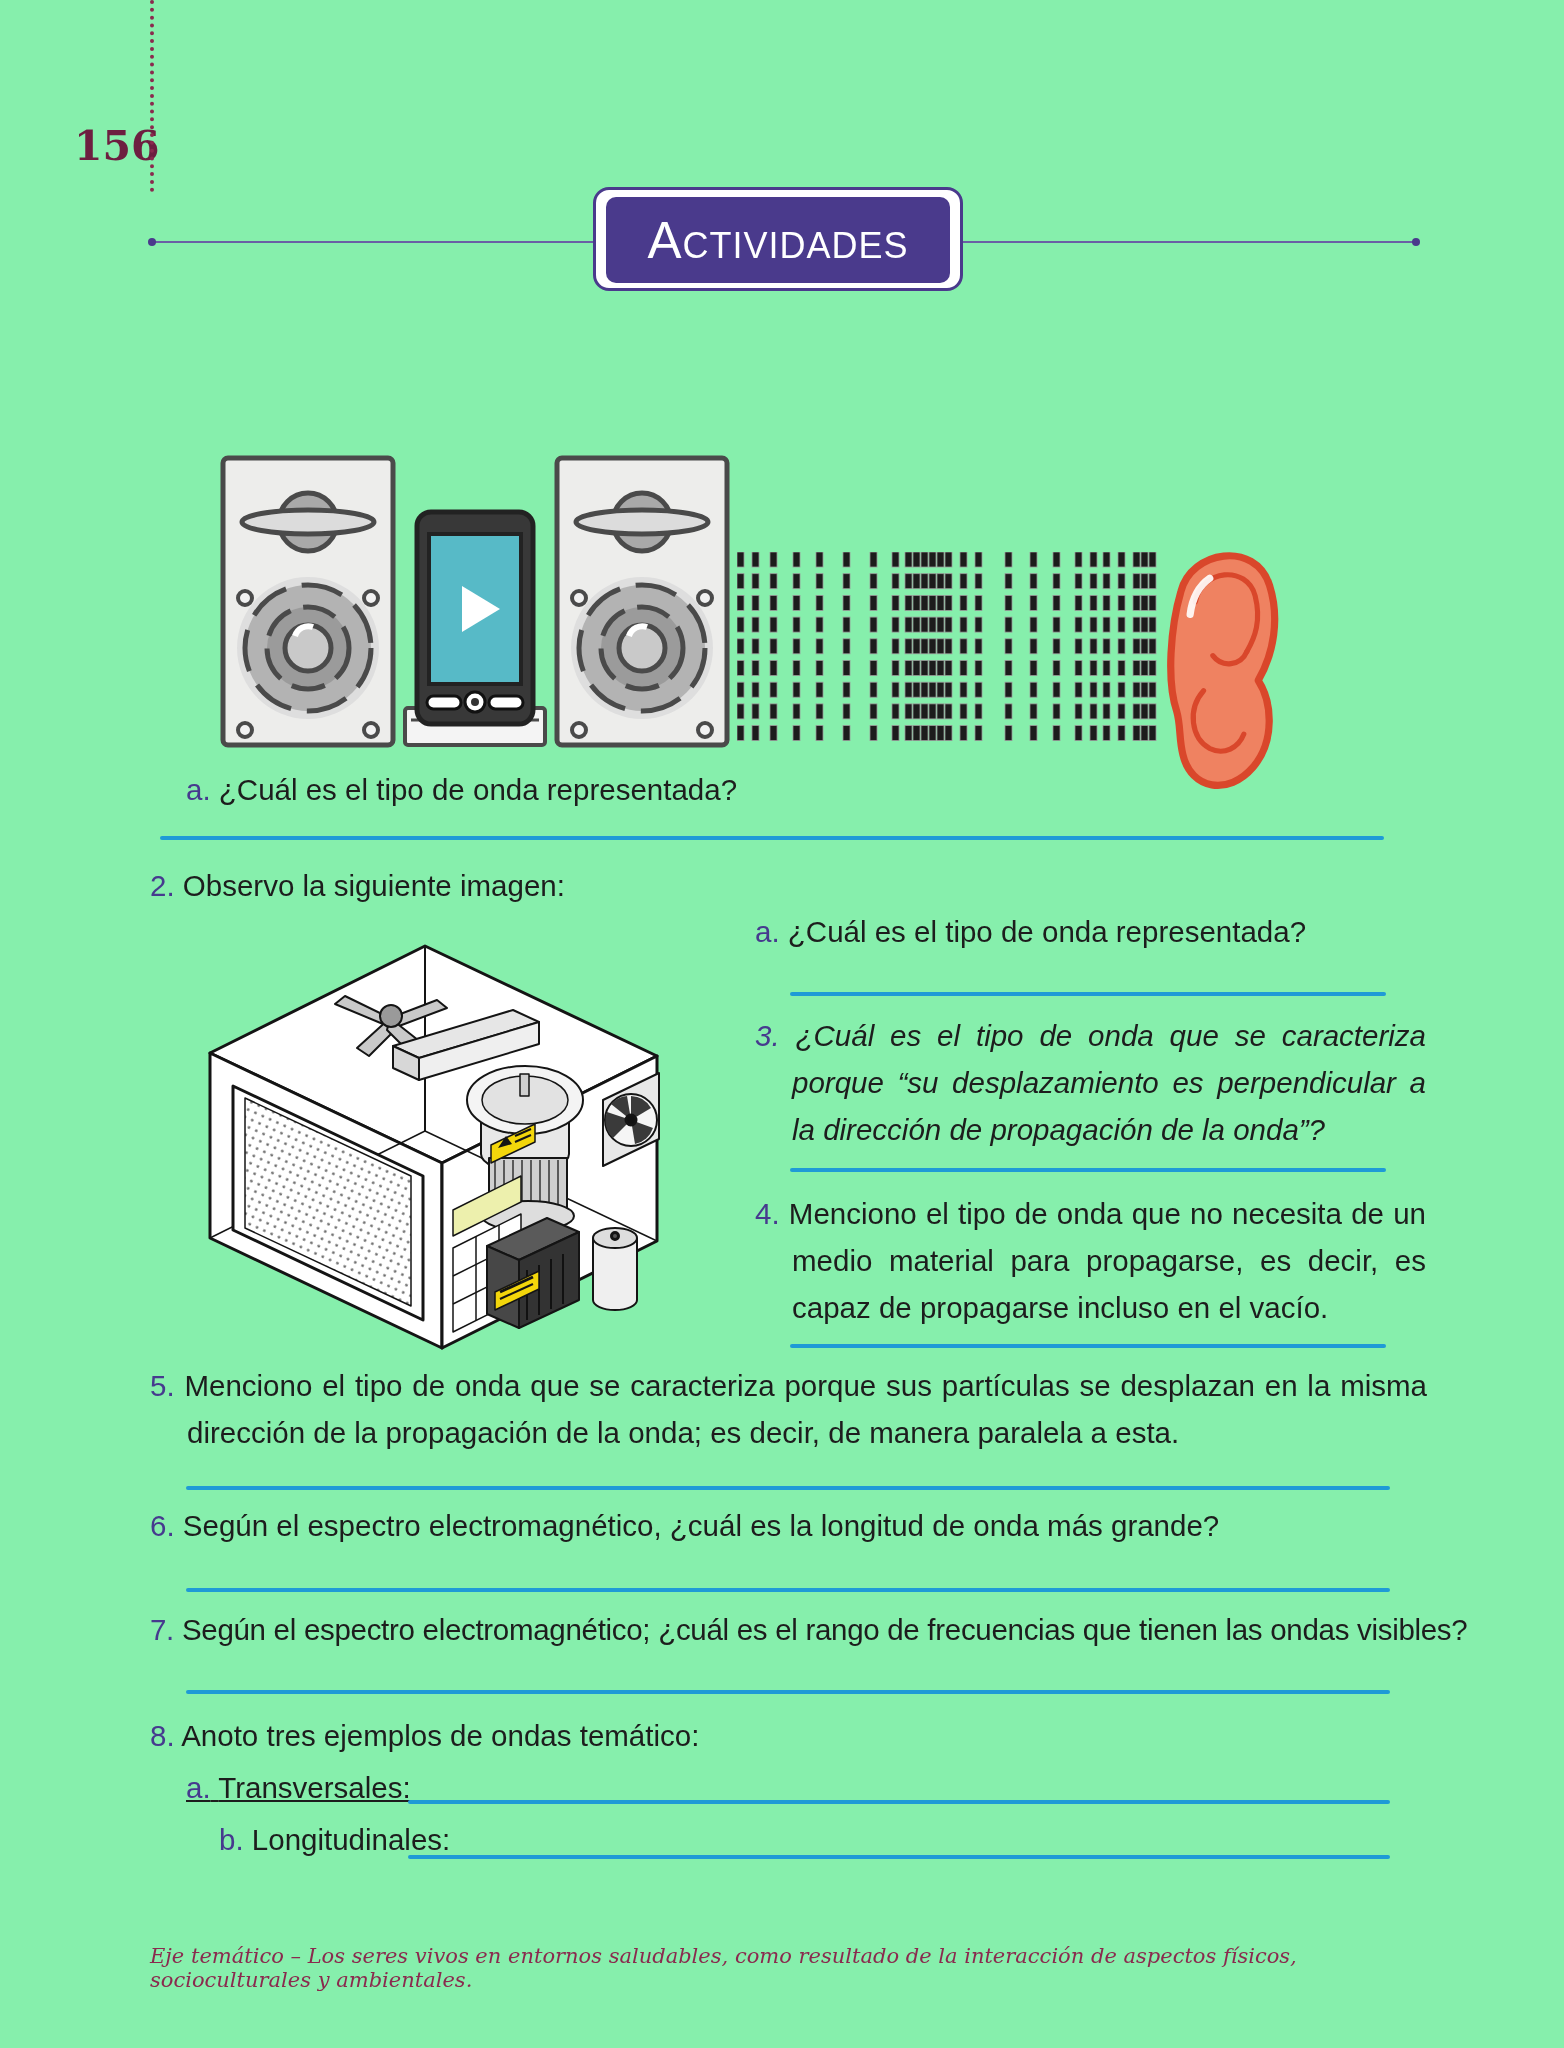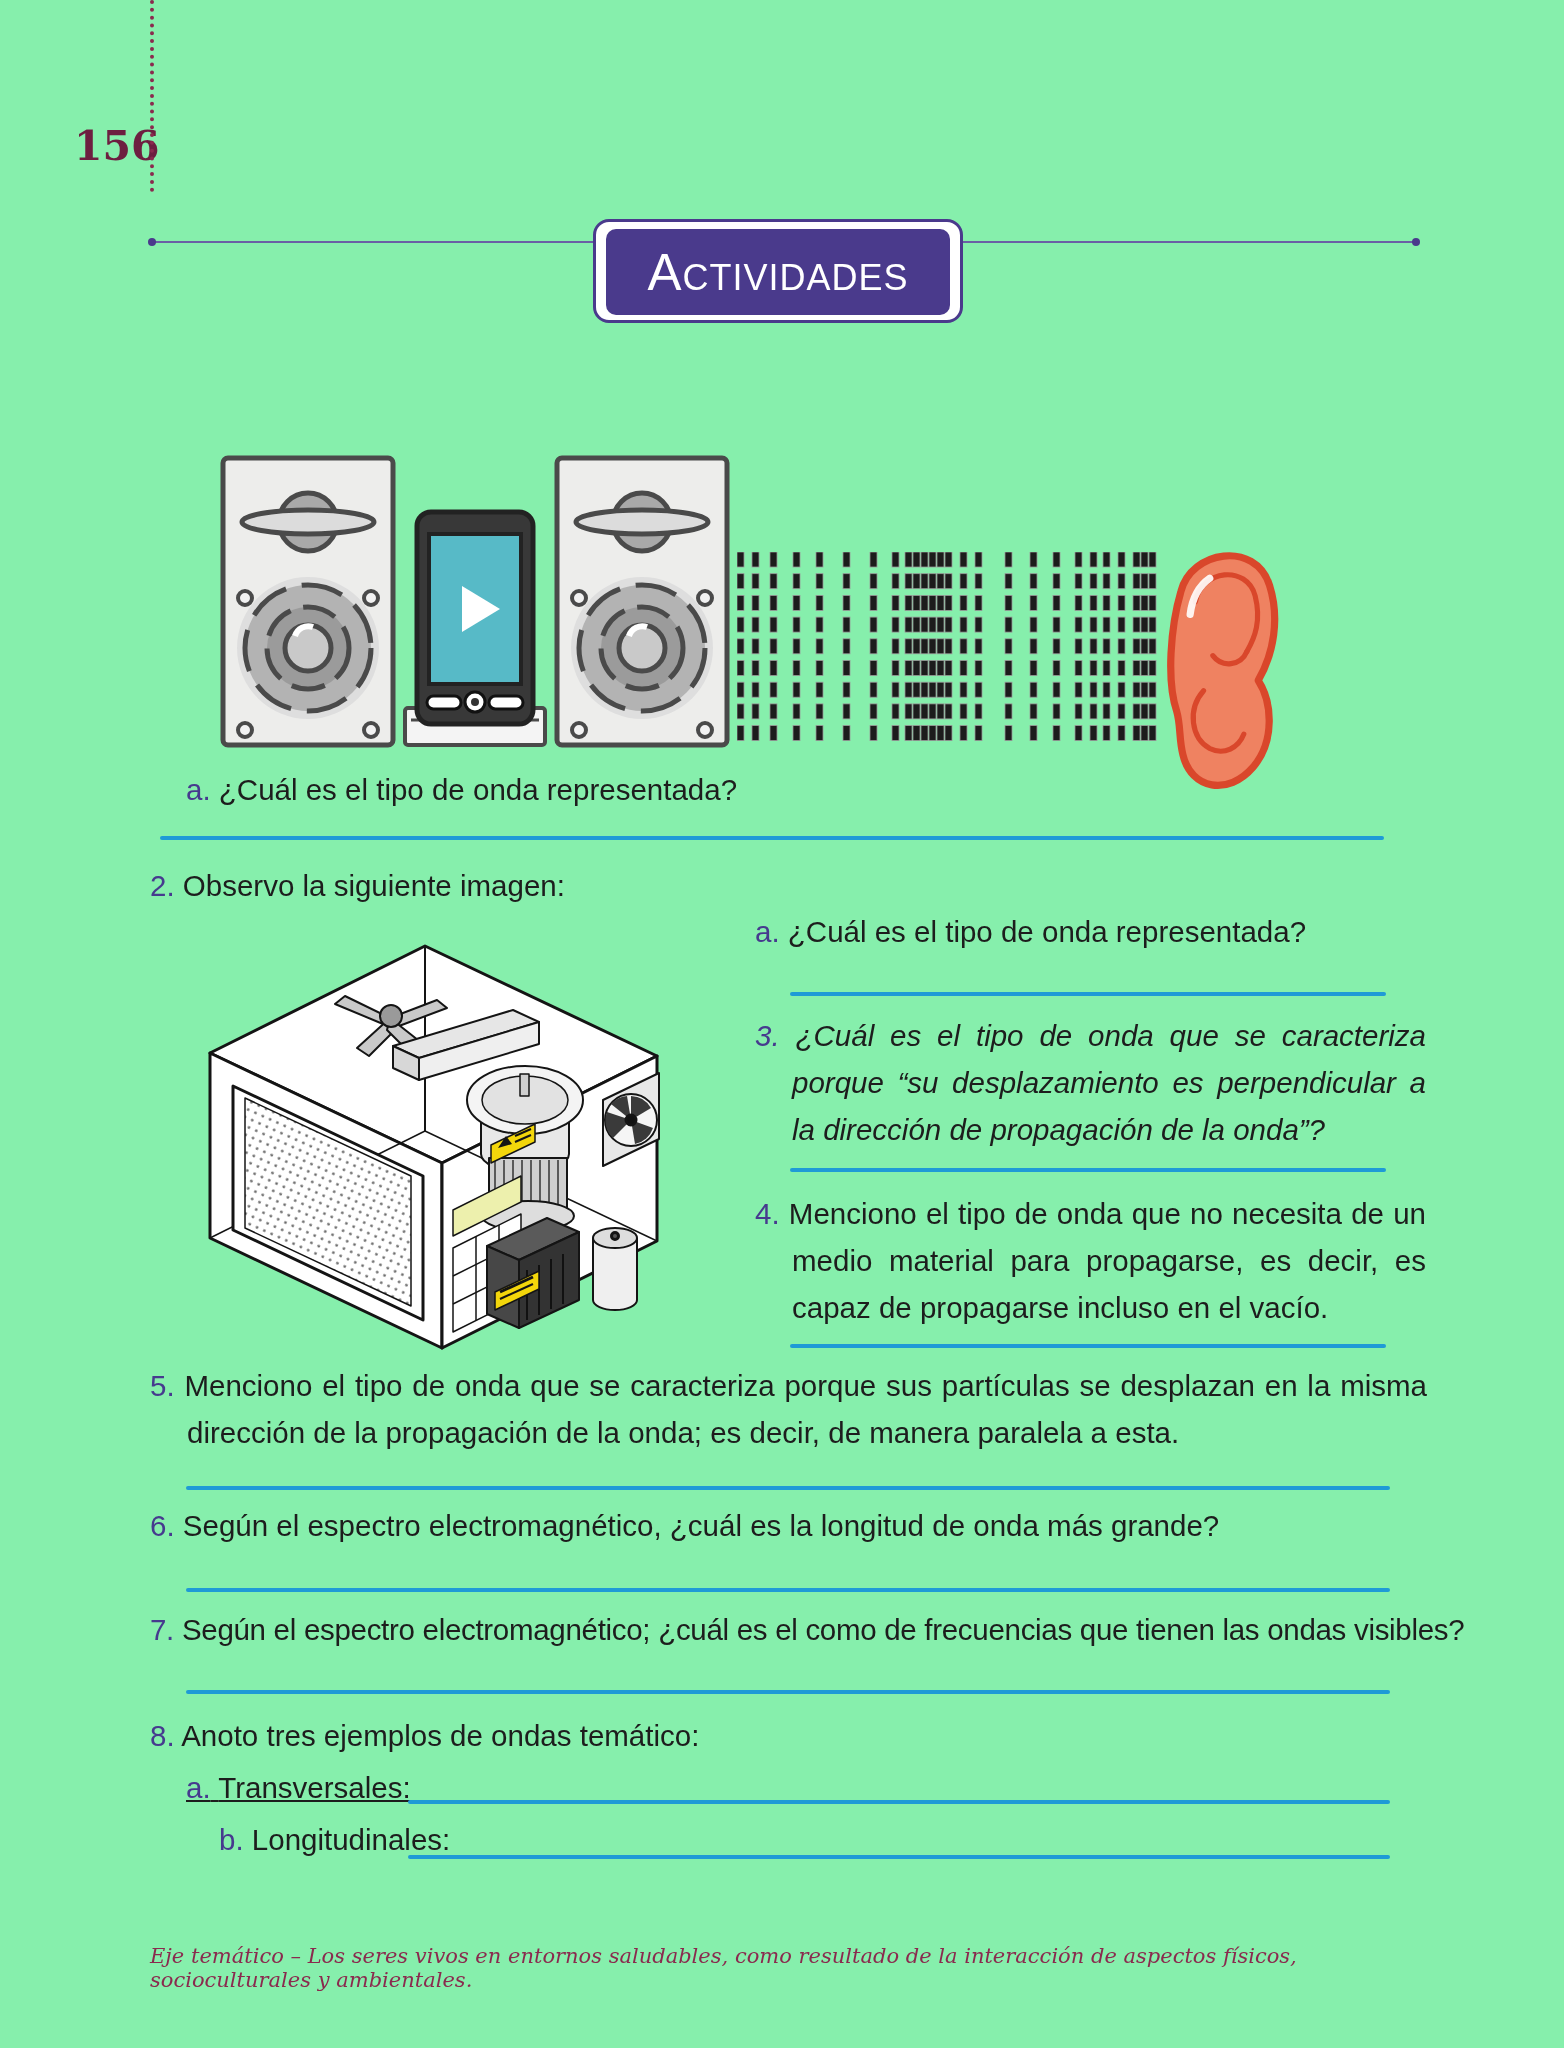--- a/index.html
+++ b/index.html
@@ -8,21 +8,21 @@
   
   .pagenum{position:absolute;left:74px;top:122px;font-family:"DejaVu Serif",serif;
            font-weight:bold;font-size:41px;color:#6d1f40;}
   .pagenum-rule{position:absolute;left:150px;top:0;height:192px;width:0;
                 border-left:4px dotted #8a2a4e;}
   
   .header-rule{position:absolute;left:152px;top:241px;width:1264px;height:2px;background:#6a5fa5;}
   .header-rule .dot{position:absolute;top:-3px;width:8px;height:8px;border-radius:50%;background:#4a3a8c;}
   .header-rule .dot.l{left:-4px}
   .header-rule .dot.r{right:-4px}
-  .act-wrap{position:absolute;left:606px;top:197px;width:344px;height:86px;margin-top:32px;}
+  .act-wrap{position:absolute;left:606px;top:197px;width:344px;height:86px;}
   .act-frame{position:absolute;inset:-10px -13px -8px -13px;background:#fff;
              border:3px solid #4a3a8c;border-radius:16px;}
   .act-box{position:absolute;inset:0;background:#4a3a8c;border-radius:10px;color:#fff;
            display:flex;align-items:center;justify-content:center;
            font-variant:small-caps;text-transform:none;font-size:51px;letter-spacing:1px;}
   
   .q{position:absolute;font-size:29.5px;line-height:47px;white-space:nowrap;}
   .q.wrap{white-space:normal;text-align:justify;padding-left:37px;text-indent:-37px;}
   .pn{color:#463a8e;}
   .ansline{position:absolute;height:4px;background:#1f9ad6;border-radius:2px;}
@@ -477,21 +477,21 @@
   <div class="ansline" style="left:186px;top:1486px;width:1204px;"></div>
 
   <div class="q" style="left:150px;top:1502px;">
     <span class="pn">6.</span>
     <span>Según el espectro electromagnético, ¿cuál es la longitud de onda más grande?</span>
   </div>
   <div class="ansline" style="left:186px;top:1588px;width:1204px;"></div>
 
   <div class="q" style="left:150px;top:1606px;letter-spacing:-0.3px;">
     <span class="pn">7.</span>
-    <span>Según el espectro electromagnético; ¿cuál es el como de frecuencias que tienen las ondas visibles?</span>
+    <span>Según el espectro electromagnético; ¿cuál es el rango de frecuencias que tienen las ondas visibles?</span>
   </div>
   <div class="ansline" style="left:186px;top:1690px;width:1204px;"></div>
 
   <div class="q" style="left:150px;top:1712px;">
     <span class="pn">8.</span>
     <span>Anoto tres ejemplos de ondas temático:</span>
   </div>
   <div class="q" style="left:186px;top:1764px;text-decoration:underline;">
     <span class="pn">a.</span>
     <span>Transversales:</span>

